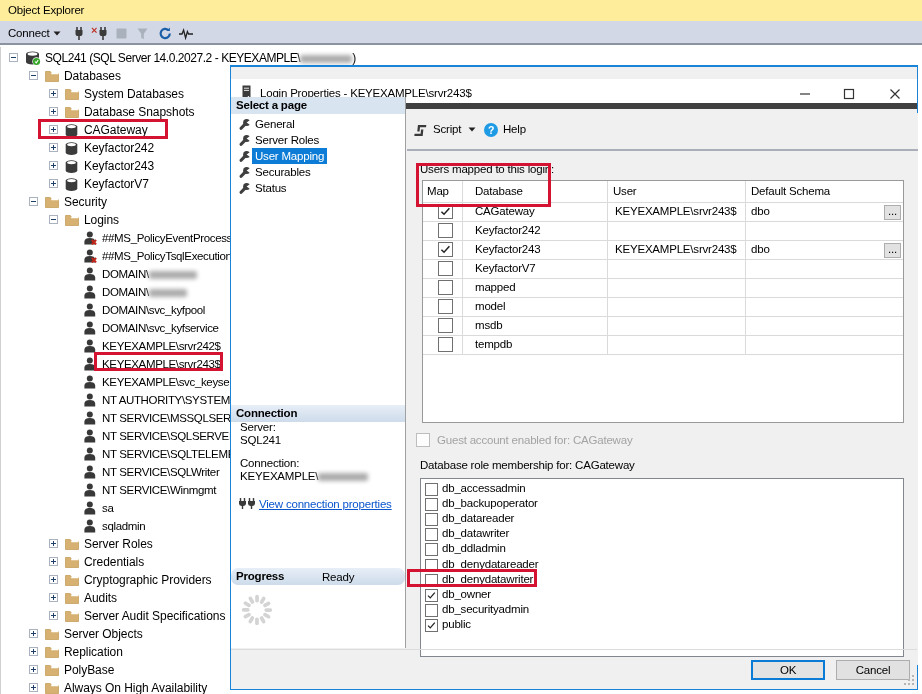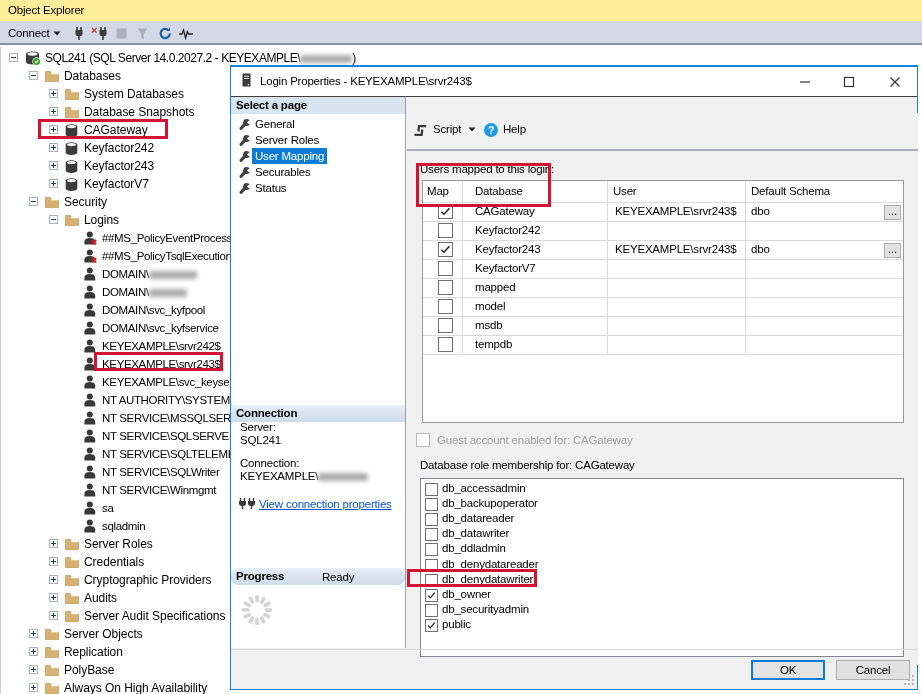--- a/index.html
+++ b/index.html
@@ -13,21 +13,21 @@
 .trow.tn{letter-spacing:-0.35px;font-size:11.5px;}
 .tlabel{position:absolute;top:0;height:18px;line-height:18px;}
 
 .exp{position:absolute;width:9px;height:9px;background:#fff;border:1px solid #a9b2be;}
 .exp i{position:absolute;left:1px;right:1px;top:3px;height:1px;background:#1e3f69;}
 .exp.plus b{position:absolute;top:1px;bottom:1px;left:3px;width:1px;background:#1e3f69;}
 
 .redbox{position:absolute;border:3px solid #d41232;z-index:30;}
 
 #dlg{left:230px;top:65px;width:688px;height:625px;background:#f0f0f0;border:1px solid #1883d7;border-top-width:2px;z-index:10;}
-#dlgtitle{left:0px;top:0px;width:686px;height:30px;background:#fff;border-bottom:1px solid #404040;position:absolute;}
+#dlgtitle{left:0px;top:12px;width:686px;height:30px;background:#fff;border-bottom:6px solid #404040;position:absolute;}
 #dlgtitle .txt{position:absolute;left:29px;top:0;height:29px;line-height:29px;}
 #leftpane{position:absolute;left:0px;top:30px;width:175px;height:551px;background:#fff;border-right:1px solid #a0a0a0;}
 .band{position:absolute;left:0;width:174px;height:17px;background:linear-gradient(180deg,#e7eef7 0%,#cddbea 100%);font-weight:bold;line-height:17px;padding-left:5px;}
 .pagesel{position:absolute;background:#0c7cd6;color:#fff;height:16px;line-height:16px;padding:0 3px;}
 #rightpane{position:absolute;left:175px;top:30px;width:512px;height:552px;background:#f0f0f0;margin-top:16px;}
 #dlgtb{position:absolute;left:1px;top:0;width:511px;height:38px;border-bottom:2px solid #a9aeb8;}
 #btmline{position:absolute;left:0;top:582px;width:686px;height:1px;background:#dcdcdc;}
 
 #utable{position:absolute;background:#fff;border:1px solid #999;}
 .vline{position:absolute;width:1px;background:#dadada;}

